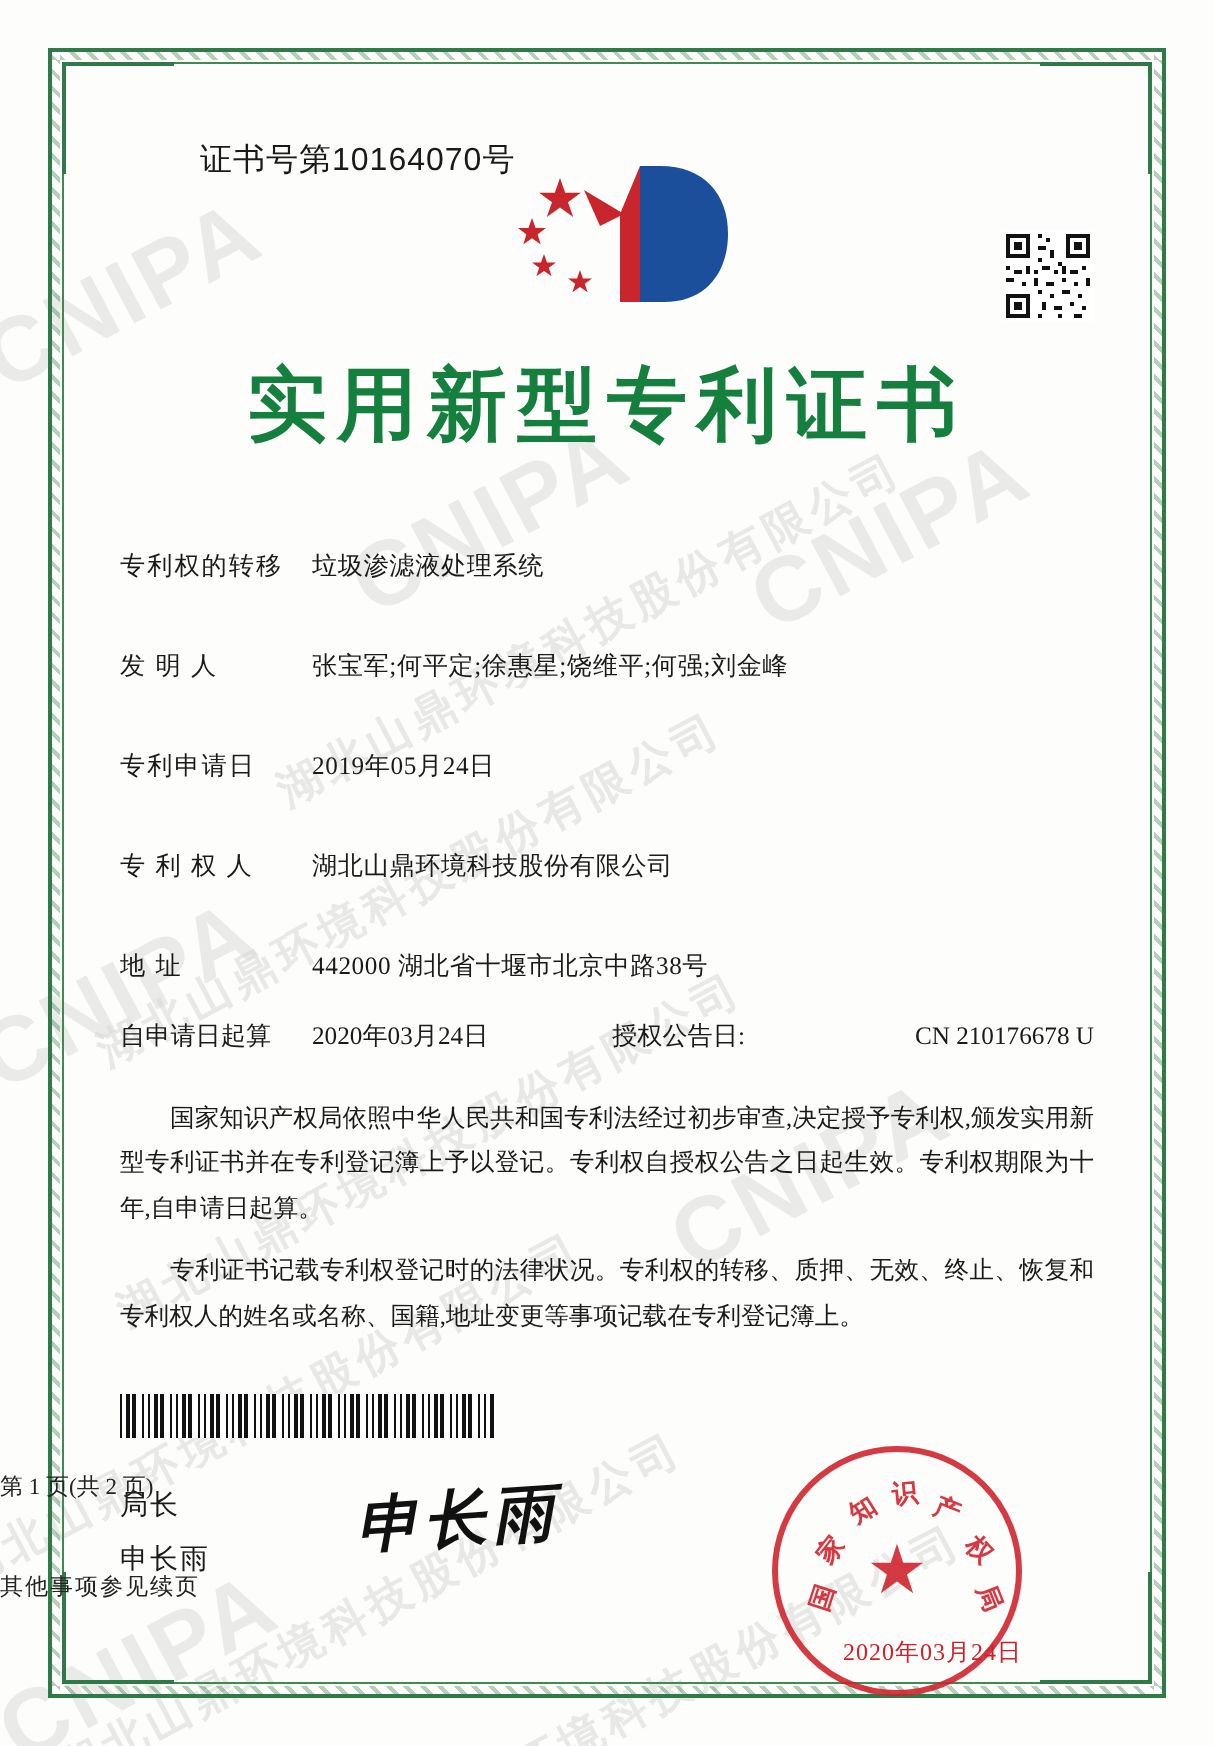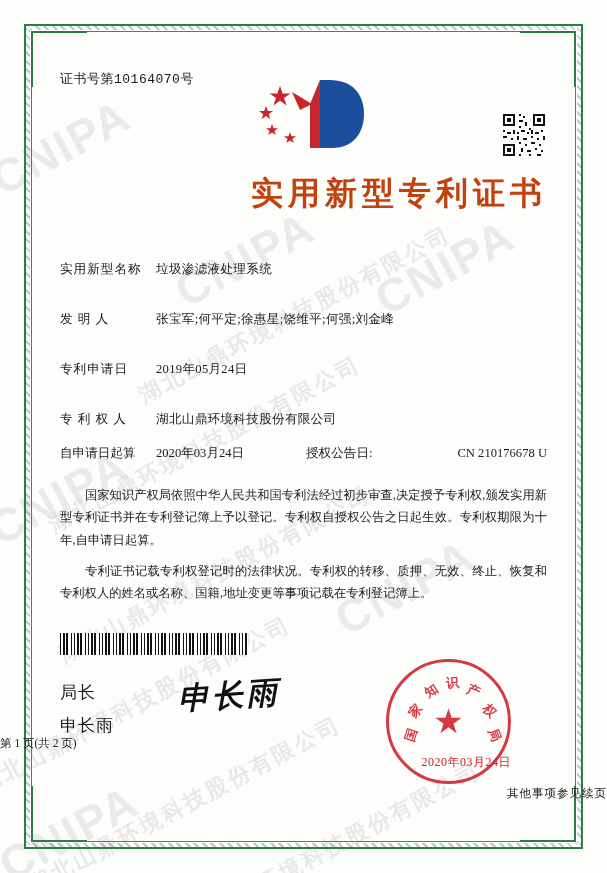--- a/index.html
+++ b/index.html
@@ -99,24 +99,25 @@
   
   .content {
     position: absolute;
     left: 60px;
     top: 70px;
     width: 487px;
     color: #1a1a1a;
   }
 
   .cert-no {
-    font-size: 13px;
-    font-family: Liberation Mono, monospace;
+    font-size: 16px;
+    font-family: Liberation Sans, sans-serif;
     letter-spacing: .5px;
     margin-bottom: 6px;
+    margin-left: 40px;
   }
 
   .logo-row {
     position: relative;
     height: 74px;
   }
   .logo {
     position: absolute;
     left: 190px;
     top: -20px;
@@ -125,27 +126,27 @@
   }
   .qr {
     position: absolute;
     right: 0px;
     top: 18px;
     width: 46px;
     height: 46px;
   }
 
   .title {
-    text-align: right;
-    font-size: 32px;
+    text-align: center;
+    font-size: 40px;
     font-weight: bold;
     letter-spacing: 5px;
     font-family: "Liberation Serif", serif;
     margin: 4px 0 30px 0;
-    color: #c2410c;
+    color: #15803d;
   }
 
   .fields {
     font-size: 12.6px;
     font-family: "Liberation Serif", serif;
     line-height: 1.2;
   }
   .field {
     display: flex;
     align-items: baseline;
@@ -168,21 +169,21 @@
     align-items: baseline;
     margin-bottom: 22px;
   }
   .grant-row .gl { width: 96px; flex: 0 0 96px; }
   .grant-row .gv { flex: 0 0 150px; }
   .grant-row .gl2 { flex: 0 0 96px; }
   .grant-row .gv2 { flex: 1; text-align: right; }
 
   .paragraph {
     font-size: 12.3px;
-    font-family: Liberation Sans, sans-serif;
+    font-family: Liberation Serif, serif;
     line-height: 1.85;
     text-align: justify;
     margin-bottom: 8px;
     text-indent: 25px;
   }
 
   .barcode {
     margin-top: 28px;
     height: 22px;
     width: 188px;
@@ -190,21 +191,21 @@
       #111 0 1px, #fff 1px 3px, #111 3px 5px, #fff 5px 6px,
       #111 6px 8px, #fff 8px 11px, #111 11px 12px, #fff 12px 14px);
   }
 
   .sign-block {
     margin-top: 22px;
     position: relative;
     height: 80px;
   }
   .sign-label {
-    font-size: 17px;
+    font-size: 14px;
     font-family: Liberation Serif, serif;
     line-height: 1.9;
     letter-spacing: 1px;
   }
   .handwriting {
     position: absolute;
     left: 118px;
     top: -2px;
     font-size: 31px;
     font-family: "Liberation Serif", serif;
@@ -267,21 +268,21 @@
     text-align: left;
     font-size: 11.5px;
     font-family: Liberation Serif, serif;
     color: #222;
   }
   .footer-note {
     position: absolute;
     left: 0;
     right: 0;
     top: 786px;
-    text-align: right;
+    text-align: left;
     font-size: 11.5px;
     font-family: "Liberation Serif", serif;
     color: #222;
     letter-spacing: 1px;
   }
 </style>
 </head>
 <body>
 
 <div class="page">
@@ -374,34 +375,38 @@
             <rect x="28" y="42" width="2" height="2"></rect>
             <rect x="36" y="42" width="4" height="2"></rect>
         </g>
       </svg>
     </div>
 
     <div class="title">实用新型专利证书</div>
 
     <div class="fields">
       <div class="field">
-        <span class="label">实用新型名称</span>
+        <span class="label">专利权的转移</span>
         <span class="value">垃圾渗滤液处理系统</span>
       </div>
       <div class="field">
         <span class="label">发 明 人</span>
         <span class="value">张宝军;何平定;徐惠星;饶维平;何强;刘金峰</span>
       </div>
       <div class="field">
         <span class="label">专利申请日</span>
         <span class="value">2019年05月24日</span>
       </div>
       <div class="field">
         <span class="label">专 利 权 人</span>
         <span class="value">湖北山鼎环境科技股份有限公司</span>
+      </div>
+      <div class="field">
+        <span class="label">地 址</span>
+        <span class="value">442000 湖北省十堰市北京中路38号</span>
       </div>
 
       <div class="grant-row">
         <span class="gl">自申请日起算</span>
         <span class="gv">2020年03月24日</span>
         <span class="gl2">授权公告日:</span>
         <span class="gv2">CN 210176678 U</span>
       </div>
     </div>
 

